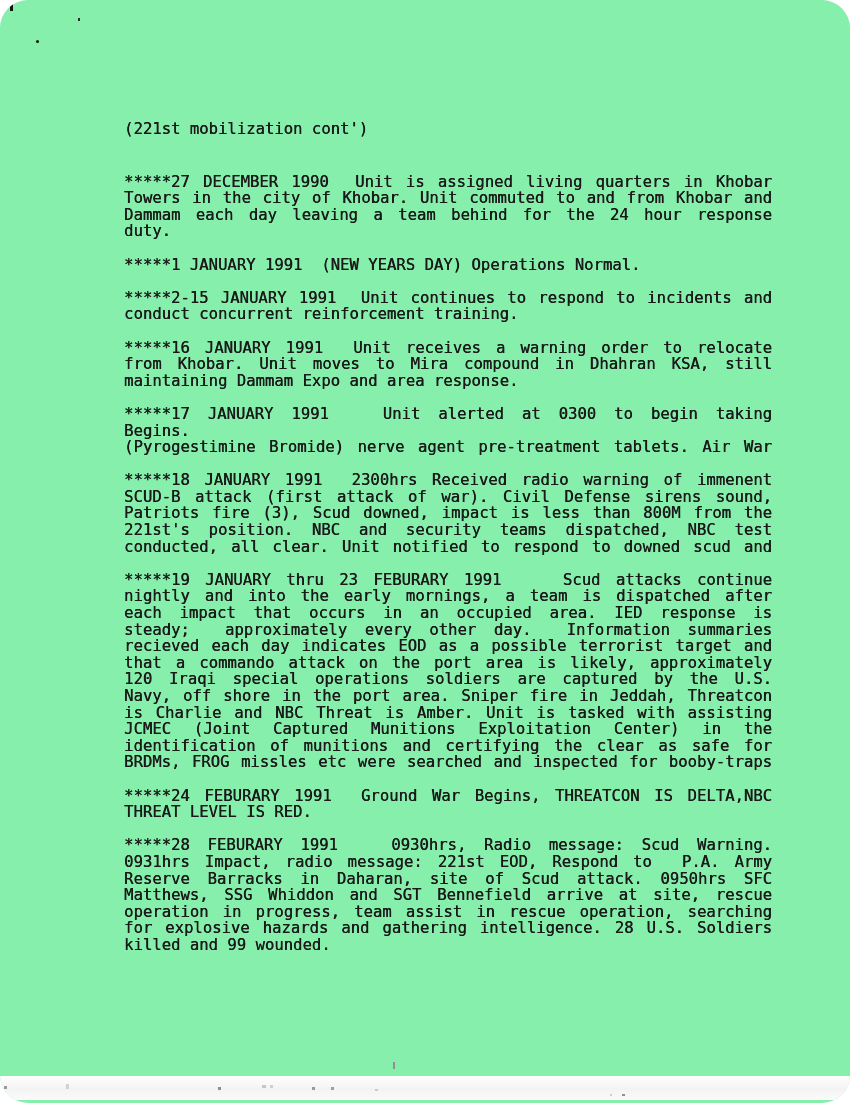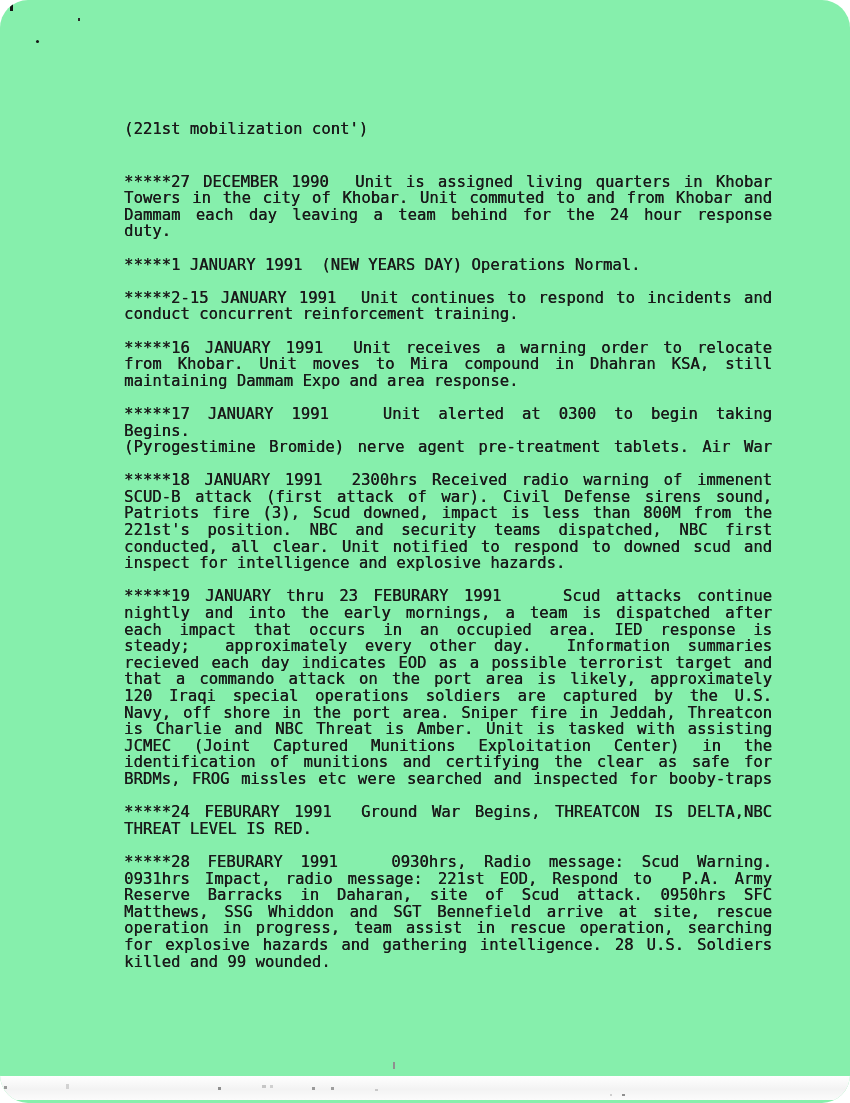--- a/index.html
+++ b/index.html
@@ -84,23 +84,22 @@
         </div>
         <div class="para">
           <div class="line j">*****17 JANUARY 1991&nbsp;&nbsp; Unit alerted at 0300 to begin taking</div>
           <div class="line">Begins.</div>
           <div class="line j">(Pyrogestimine Bromide) nerve agent pre-treatment tablets. Air War</div>
         </div>
         <div class="para">
           <div class="line j">*****18 JANUARY 1991&nbsp; 2300hrs Received radio warning of immenent</div>
           <div class="line j">SCUD-B attack (first attack of war). Civil Defense sirens sound,</div>
           <div class="line j">Patriots fire (3), Scud downed, impact is less than 800M from the</div>
-          <div class="line j">221st's position. NBC and security teams dispatched, NBC first</div>
+          <div class="line j">221st's position. NBC and security teams dispatched, NBC test</div>
           <div class="line j">conducted, all clear. Unit notified to respond to downed scud and</div>
-          <div class="line">inspect for intelligence and explosive hazards.</div>
         </div>
         <div class="para">
           <div class="line j">*****19 JANUARY thru 23 FEBURARY 1991&nbsp;&nbsp;&nbsp; Scud attacks continue</div>
           <div class="line j">nightly and into the early mornings, a team is dispatched after</div>
           <div class="line j">each impact that occurs in an occupied area. IED response is</div>
           <div class="line j">steady;&nbsp; approximately every other day.&nbsp; Information summaries</div>
           <div class="line j">recieved each day indicates EOD as a possible terrorist target and</div>
           <div class="line j">that a commando attack on the port area is likely, approximately</div>
           <div class="line j">120 Iraqi special operations soldiers are captured by the U.S.</div>
           <div class="line j">Navy, off shore in the port area. Sniper fire in Jeddah, Threatcon</div>

